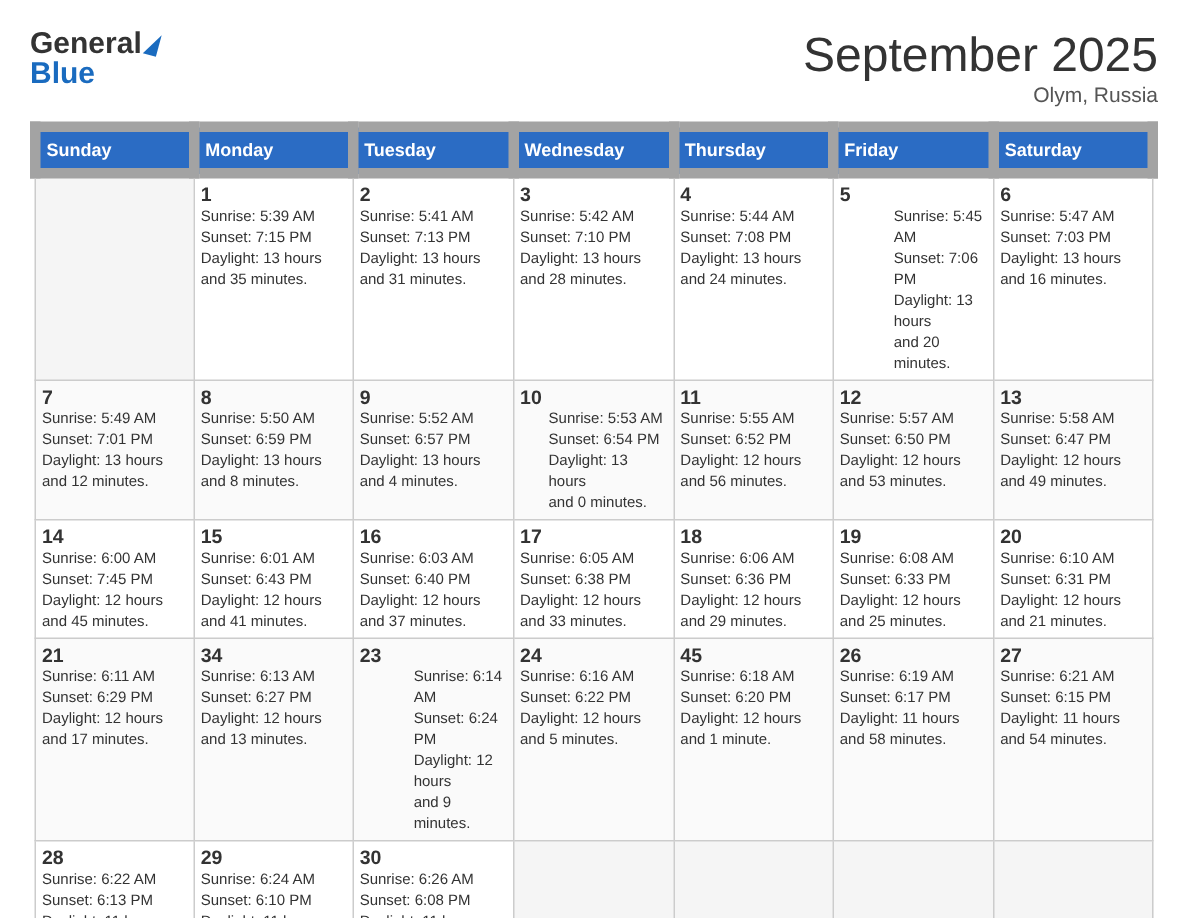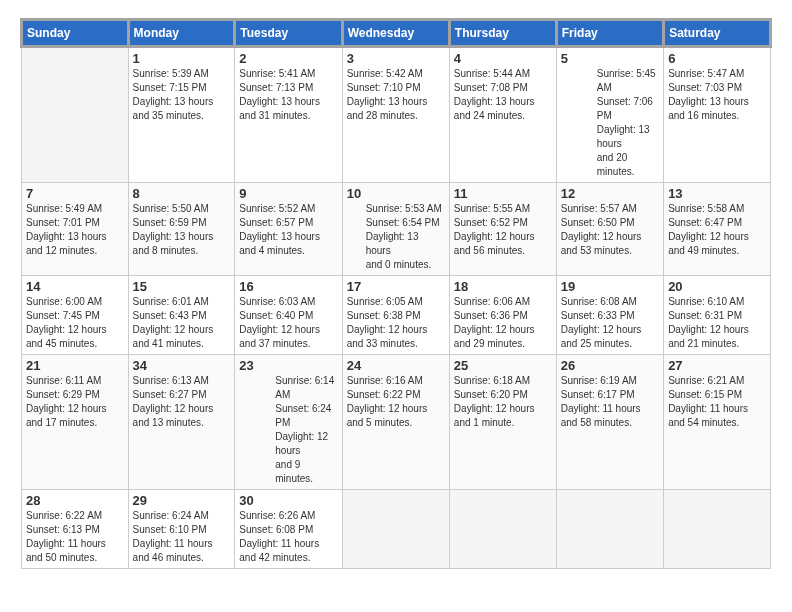--- a/index.html
+++ b/index.html
@@ -44,21 +44,21 @@
       border-collapse: collapse;
       font-size: 11px;
     }
     .calendar th {
       background: #2b6cc4;
       color: #fff;
       padding: 5px 4px;
       text-align: left;
       font-size: 12px;
       font-weight: bold;
-      border: 3px solid #a3a3a3;
+      border: 7px solid #a3a3a3;
     }
     .calendar td {
       border: 1px solid #ccc;
       vertical-align: top;
       padding: 3px 4px;
       width: 108px;
       min-height: 75px;
       height: 75px;
     }
     .day-number {
@@ -76,20 +76,35 @@
       background: #f9f9f9;
     }
     tr:nth-child(even) td { background: #fafafa; }
     tr:nth-child(odd) td { background: #fff; }
     .calendar thead tr th { background: #2b6cc4; }
   </style>
 </head>
 <body>
 
 <div class="page">
+  <div class="header">
+    <div class="logo">
+  <div style="display:flex; flex-direction:column; line-height:1.1;">
+    <div style="display:flex; align-items:center; font-size:20px; font-weight:bold;">
+      <span style="color:#333;">General</span>
+            <span style="display:inline-block; width:0; height:0; border-left:9px solid transparent; border-right:0px solid transparent; border-bottom:15px solid #1a6bbf; margin-left:3px; transform:rotate(15deg);"></span>
+    </div>
+    <div style="font-size:20px; font-weight:bold; color:#1a6bbf; margin-top:-2px;">Blue</div>
+  </div>
+</div>
+    <div class="title-section">
+      <div class="month-title">September 2025</div>
+      <div class="location">Olym, Russia</div>
+    </div>
+  </div>
 
   <table class="calendar">
     <thead>
       <tr>
         <th>Sunday</th>
         <th>Monday</th>
         <th>Tuesday</th>
         <th>Wednesday</th>
         <th>Thursday</th>
         <th>Friday</th>
@@ -267,21 +282,21 @@
 and 9 minutes.</div>
           </td>
           <td>
             <div class="day-number">24</div>
             <div class="day-info" style="white-space: pre-line;">Sunrise: 6:16 AM
 Sunset: 6:22 PM
 Daylight: 12 hours
 and 5 minutes.</div>
           </td>
           <td>
-            <div class="day-number">25</div>
+            <div class="day-number">45</div>
             <div class="day-info" style="white-space: pre-line;">Sunrise: 6:18 AM
 Sunset: 6:20 PM
 Daylight: 12 hours
 and 1 minute.</div>
           </td>
           <td>
             <div class="day-number">26</div>
             <div class="day-info" style="white-space: pre-line;">Sunrise: 6:19 AM
 Sunset: 6:17 PM
 Daylight: 11 hours

